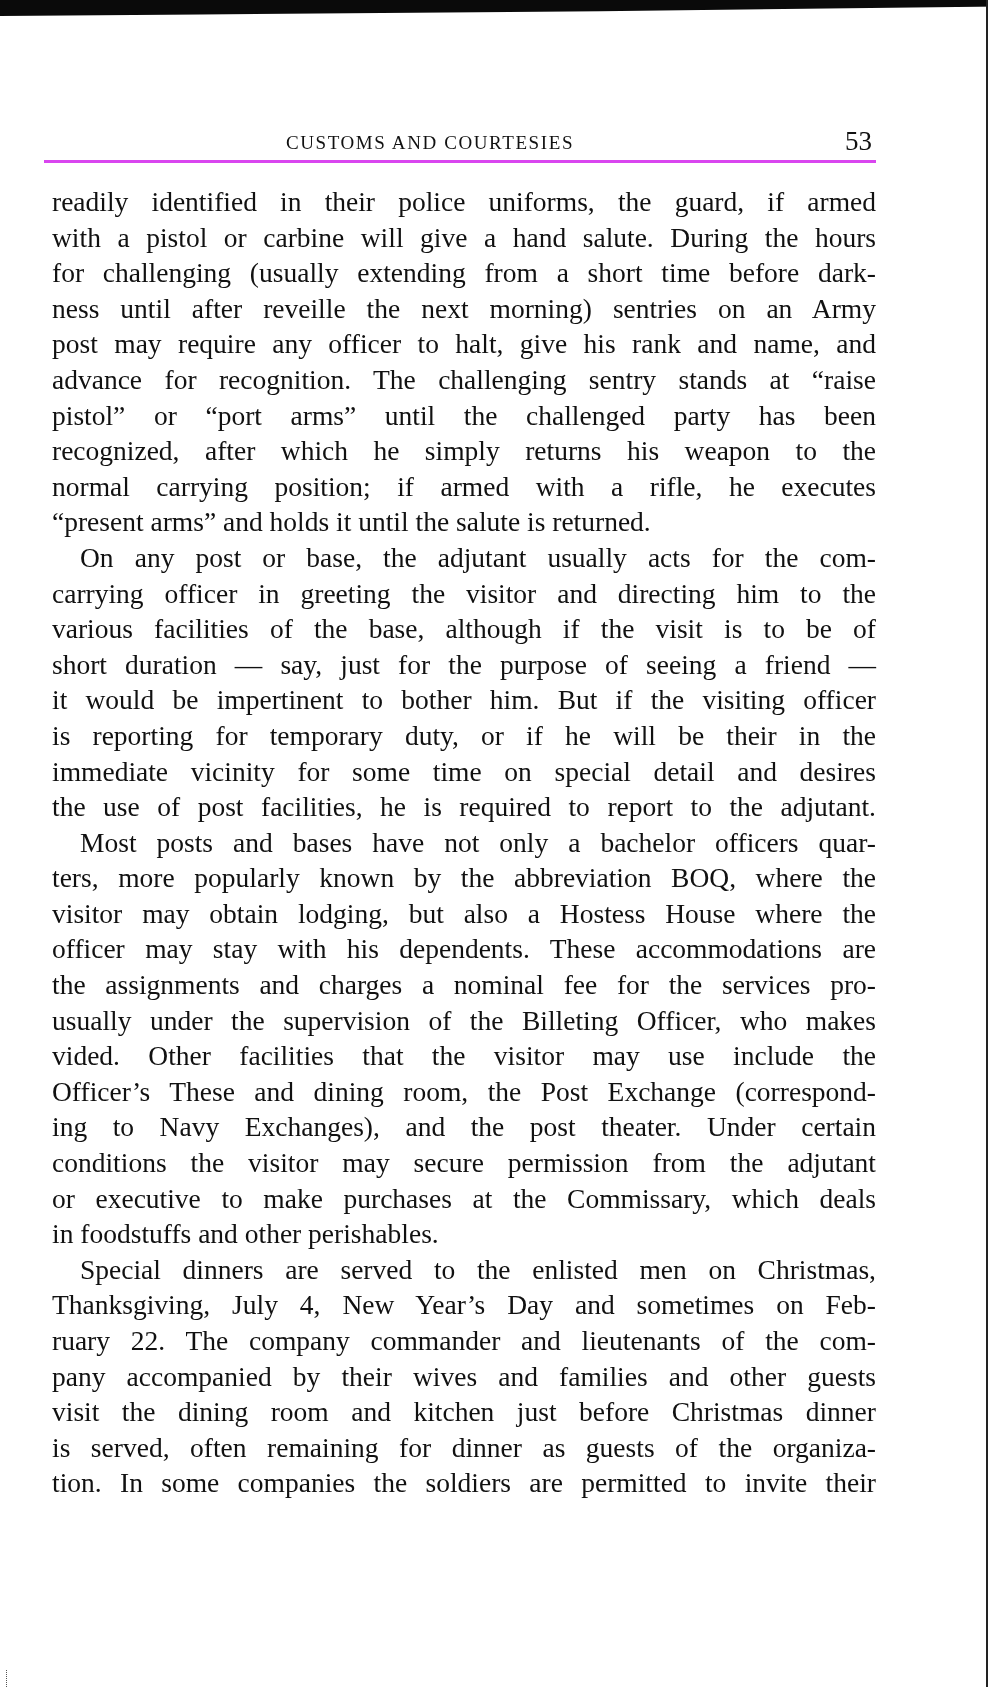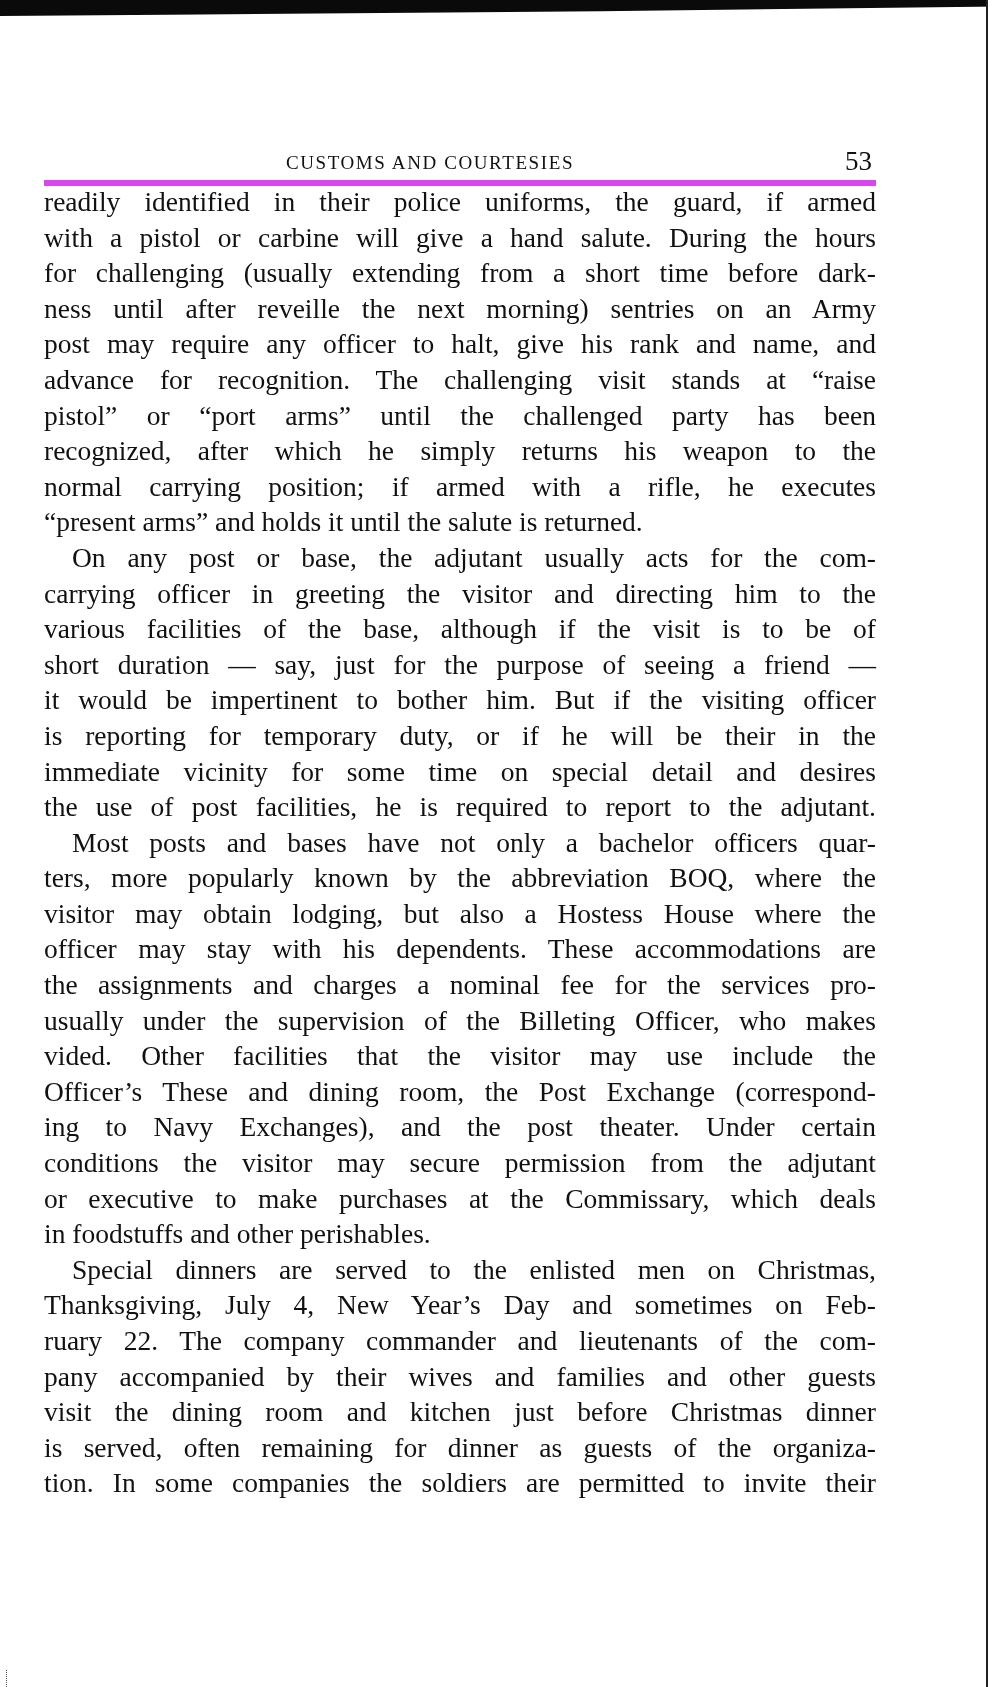--- a/index.html
+++ b/index.html
@@ -37,24 +37,24 @@
       position: absolute;
       left: 6px;
       top: 1670px;
       width: 1px;
       height: 17px;
       border-left: 1px dotted #555555;
     }
     .running-head {
       position: absolute;
       left: 44px;
-      top: 148px;
+      top: 128px;
       width: 832px;
       height: 32px;
-      border-bottom: 6px solid #d946ef;
+      border-bottom: 3px solid #d946ef;
     }
     .running-title {
       position: absolute;
       left: 0;
       right: 0;
       top: 4px;
       text-align: center;
       font-size: 19px;
       letter-spacing: 1.6px;
       padding-right: 60px;
@@ -74,20 +74,21 @@
       line-height: 35.6px;
       text-align: justify;
       text-align-last: justify;
     }
     .line {
       display: block;
       white-space: nowrap;
       text-align: justify;
       text-align-last: justify;
       height: 35.6px;
+      margin-left: 8px;
     }
     .line.short {
       text-align-last: left;
     }
     .line.indent {
       padding-left: 28px;
     }
   </style>
 </head>
 <body>
@@ -101,21 +102,21 @@
   <div class="page-number">53</div>
 </div>
 
 <div class="body-text">
 
   <span class="line">readily identified in their police uniforms, the guard, if armed</span>
   <span class="line">with a pistol or carbine will give a hand salute. During the hours</span>
   <span class="line">for challenging (usually extending from a short time before dark-</span>
   <span class="line">ness until after reveille the next morning) sentries on an Army</span>
   <span class="line">post may require any officer to halt, give his rank and name, and</span>
-  <span class="line">advance for recognition. The challenging visit stands at “raise</span>
+  <span class="line">advance for recognition. The challenging sentry stands at “raise</span>
   <span class="line">pistol” or “port arms” until the challenged party has been</span>
   <span class="line">recognized, after which he simply returns his weapon to the</span>
   <span class="line">normal carrying position; if armed with a rifle, he executes</span>
   <span class="line short">“present arms” and holds it until the salute is returned.</span>
 
   <span class="line indent">On any post or base, the adjutant usually acts for the com-</span>
   <span class="line">carrying officer in greeting the visitor and directing him to the</span>
   <span class="line">various facilities of the base, although if the visit is to be of</span>
   <span class="line">short duration — say, just for the purpose of seeing a friend —</span>
   <span class="line">it would be impertinent to bother him. But if the visiting officer</span>

